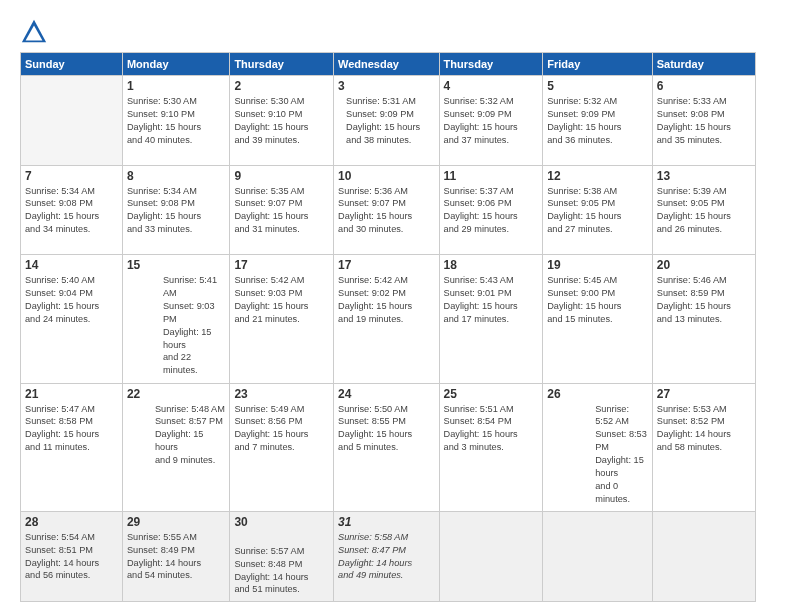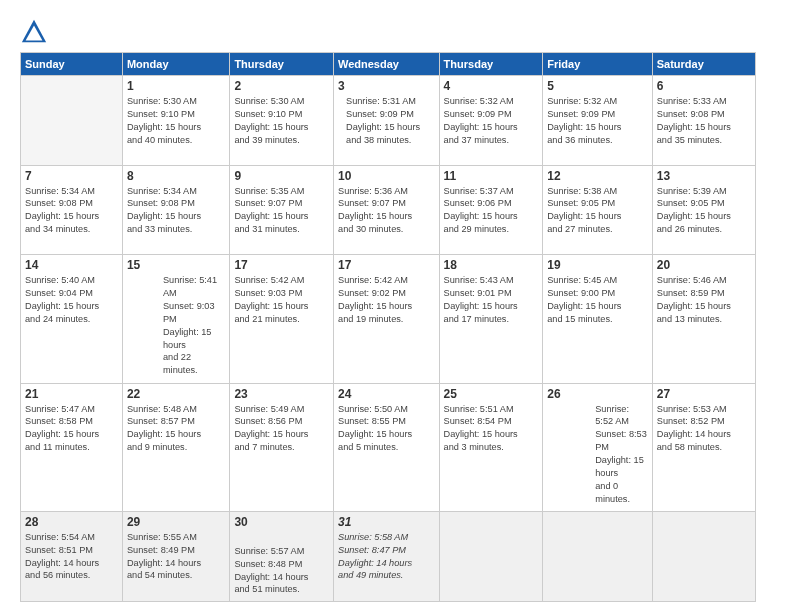--- a/index.html
+++ b/index.html
@@ -276,21 +276,21 @@
         <tr>
           <td>
             <div class="day-num">21</div>
             <div class="day-info" style="white-space: pre-line;">Sunrise: 5:47 AM
 Sunset: 8:58 PM
 Daylight: 15 hours
 and 11 minutes.</div>
           </td>
           <td>
             <div class="day-num">22</div>
-            <div class="day-info" style="white-space: pre-line;">Sunrise: 5:48 AM
+            <div class="day-info" style="white-space: pre-line; margin-left: 28px;">Sunrise: 5:48 AM
 Sunset: 8:57 PM
 Daylight: 15 hours
 and 9 minutes.</div>
           </td>
           <td>
             <div class="day-num">23</div>
             <div class="day-info" style="white-space: pre-line;">Sunrise: 5:49 AM
 Sunset: 8:56 PM
 Daylight: 15 hours
 and 7 minutes.</div>

